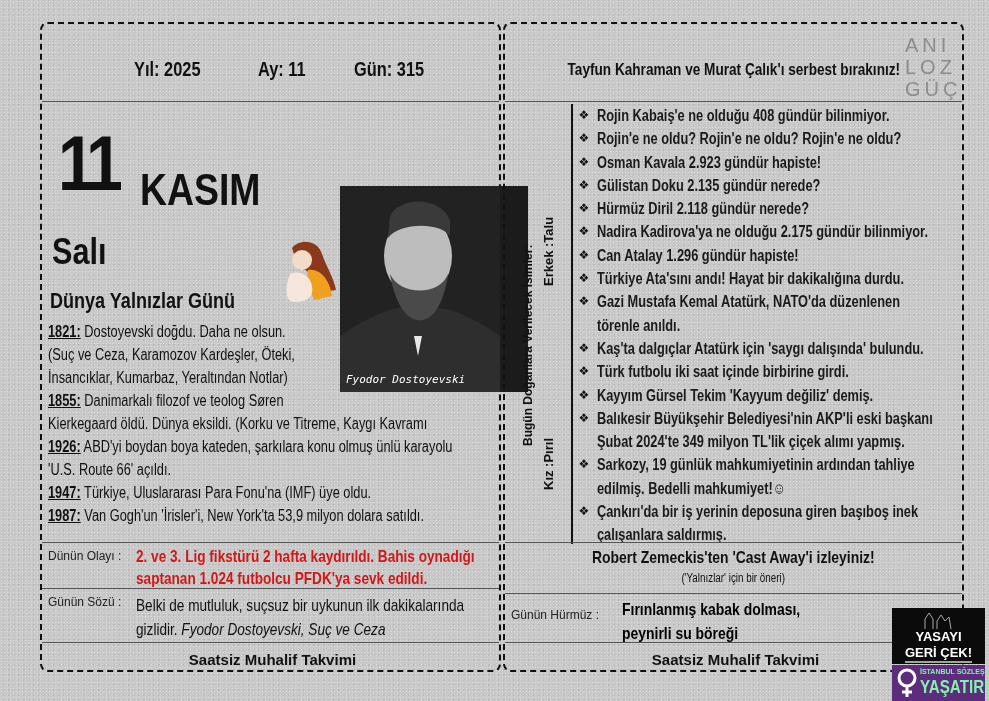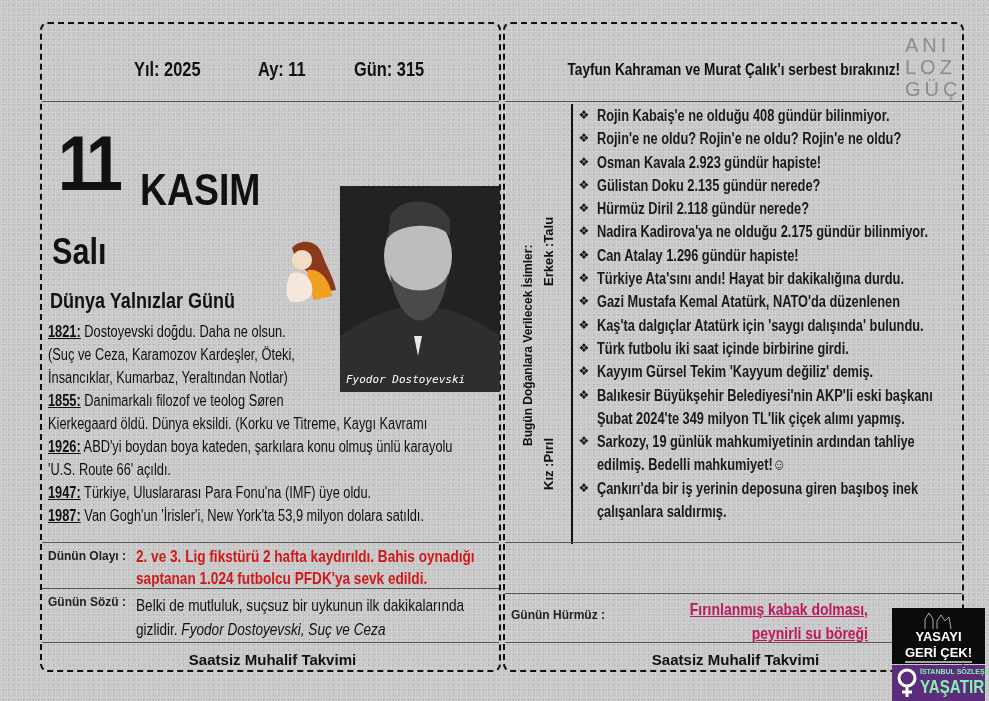--- a/index.html
+++ b/index.html
@@ -21,44 +21,44 @@
   .card.left { left:24px; width:461px;margin-left:16px; }
   .card.right { left:503px; width:461px; }
   .hline { position:absolute; left:0; right:0; height:0; border-top:1.3px solid #555; }
 
   .ymd { position:absolute; top:34px; font-size:20px; font-weight:bold; transform:scaleX(0.82); transform-origin:left; }
   .bigday { position:absolute; left:16px; top:100px; font-size:78px; font-weight:bold; letter-spacing:-6px; transform:scaleX(0.85); transform-origin:left; line-height:1; }
   .month { position:absolute; left:98px; top:144px; font-size:44px; font-weight:bold; transform:scaleX(0.85); transform-origin:left; line-height:1; }
   .weekday { position:absolute; left:10px; top:210px; font-size:36px; font-weight:bold; transform:scaleX(0.85); transform-origin:left; line-height:1; }
   .special { position:absolute; left:8px; top:264px; font-size:22px; font-weight:bold; transform:scaleX(0.82); transform-origin:left; white-space:nowrap; }
   .girl { position:absolute; left:236px; top:216px; width:60px; height:64px; }
-  .photo { position:absolute; left:298px; top:162px; width:160px; height:206px; background:#1b1b1b; overflow:hidden; }
+  .photo { position:absolute; left:298px; top:162px; width:188px; height:206px; background:#1b1b1b; overflow:hidden; }
   .photo-caption { position:absolute; left:6px; bottom:6px; color:#fff; font-style:italic; font-size:11px; font-family:"DejaVu Sans Mono", monospace; }
   .history { position:absolute; left:6px; top:296px; width:455px; font-size:16px; line-height:23px; }
   .history .line { white-space:nowrap; transform:scaleX(0.8); transform-origin:left; }
   .history .yr { text-decoration:underline; font-weight:bold; }
-  .label-small { position:absolute; font-size:12px; font-weight:bold; color:#222; white-space:nowrap; }
+  .label-small { position:absolute; font-size:12px; font-weight:normal; color:#222; white-space:nowrap; }
   .event { position:absolute; left:94px; top:522px; color:#d01818; font-weight:bold; font-size:17px; line-height:22px; white-space:nowrap; transform:scaleX(0.8); transform-origin:left; }
   .quote { position:absolute; left:94px; top:570px; font-size:17px; line-height:24px; white-space:nowrap; transform:scaleX(0.8); transform-origin:left; }
   .footer { position:absolute; left:4px; right:0; font-size:15px; font-weight:bold; text-align:center; }
 
   .slogan { position:absolute; left:0; right:0; top:36px; text-align:center; font-size:17px; font-weight:bold; }
   .slogan span { display:inline-block; transform:scaleX(0.8); }
   .aniloz { position:absolute; left:400px; top:10px; font-size:20px; line-height:22px; color:#8d8d8d; letter-spacing:4px; text-align:left; }
   .vline { position:absolute; left:66px; top:80px; width:2px; height:440px; background:#111; }
   .names { position:absolute; left:10px; top:92px; width:50px; height:440px; }
   .rot { position:absolute; transform:rotate(-90deg); transform-origin:left top; white-space:nowrap; font-size:12px; font-weight:bold; }
   .news { position:absolute; left:66px; top:80px; width:390px; font-size:16px; line-height:23.3px; }
   .news .item { display:flex; }
   .news .bullet { width:26px; flex:0 0 26px; font-size:12px; text-align:center; }
   .news .txt { white-space:nowrap; transform:scaleX(0.8); transform-origin:left; font-weight:bold; color:#1a1a1a; }
   .rec { position:absolute; left:0; right:0; top:524px; text-align:center; }
   .rec .t { font-size:17px; font-weight:bold; transform:scaleX(0.82); display:inline-block; }
   .rec .s { font-size:12px; transform:scaleX(0.82); display:inline-block; margin-top:-2px; }
-  .food { position:absolute; left:90px; width:300px; top:574px; text-align:right; font-size:17px; line-height:24px; font-weight:bold; color:#be185d;text-decoration:underline; }
+  .food { position:absolute; left:90px; width:300px; top:574px; text-align:left; font-size:17px; line-height:24px; font-weight:bold; color:#000000; }
   .food div { transform:scaleX(0.82); }
   .badge1 { position:absolute; left:892px; top:608px; width:93px; height:56px; background:#0b0b0b; color:#fff; text-align:center; font-weight:bold; font-size:13px; line-height:16px; }
   .badge2 { position:absolute; left:892px; top:665px; width:93px; height:36px; background:#5c2d7c; color:#86efac; }
 </style>
 </head>
 <body>
 
 <div class="card left">
   <div class="ymd" style="left:92px">Yıl: 2025</div>
   <div class="ymd" style="left:216px">Ay: 11</div>
@@ -166,20 +166,24 @@
       </div>
     <div class="item">
         <span class="bullet">❖</span>
         <span class="txt">Türkiye Ata'sını andı! Hayat bir dakikalığına durdu.</span>
       </div>
     <div class="item">
         <span class="bullet">❖</span>
         <span class="txt">Gazi Mustafa Kemal Atatürk, NATO'da düzenlenen</span>
       </div>
     <div class="item">
+        <span class="bullet"></span>
+        <span class="txt">törenle  anıldı.</span>
+      </div>
+    <div class="item">
         <span class="bullet">❖</span>
         <span class="txt">Kaş'ta dalgıçlar Atatürk için 'saygı dalışında' bulundu.</span>
       </div>
     <div class="item">
         <span class="bullet">❖</span>
         <span class="txt">Türk futbolu iki saat içinde birbirine girdi.</span>
       </div>
     <div class="item">
         <span class="bullet">❖</span>
         <span class="txt">Kayyım Gürsel Tekim 'Kayyum değiliz' demiş.</span>
@@ -204,20 +208,24 @@
         <span class="bullet">❖</span>
         <span class="txt">Çankırı'da bir iş yerinin deposuna giren başıboş inek</span>
       </div>
     <div class="item">
         <span class="bullet"></span>
         <span class="txt">çalışanlara saldırmış.</span>
       </div>
   </div>
 
   <div class="hline" style="top:518px"></div>
+  <div class="rec">
+    <div><span class="t">Robert Zemeckis'ten 'Cast Away'i izleyiniz!</span></div>
+    <div><span class="s">('Yalnızlar' için bir öneri)</span></div>
+  </div>
 
   <div class="hline" style="top:569px"></div>
   <div class="label-small" style="left:6px; top:584px">Günün Hürmüz :</div>
   <div class="food">
     <div>Fırınlanmış kabak dolması,</div>
     <div>peynirli su böreği</div>
   </div>
 
   <div class="hline" style="top:618px"></div>
   <div class="footer" style="top:627px">Saatsiz Muhalif Takvimi</div>

